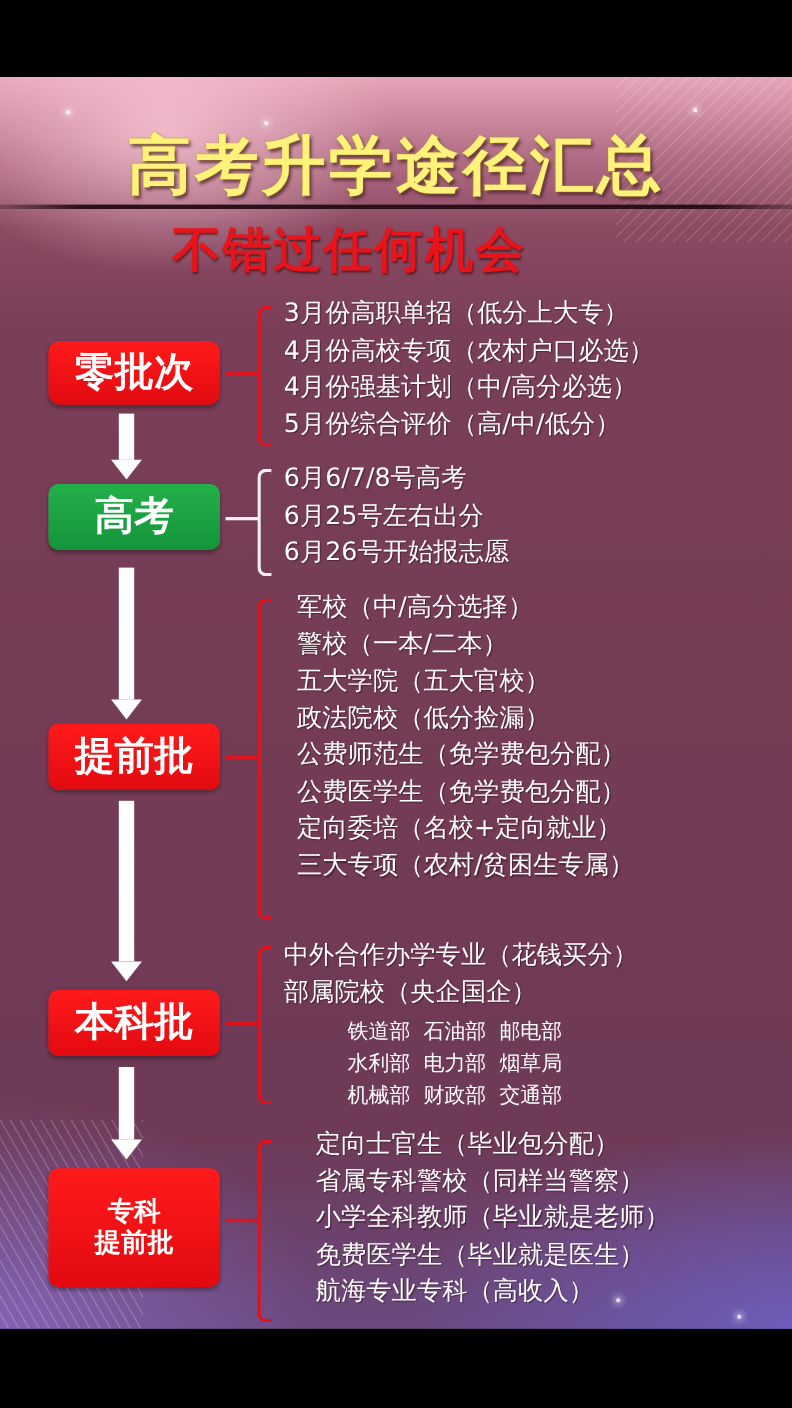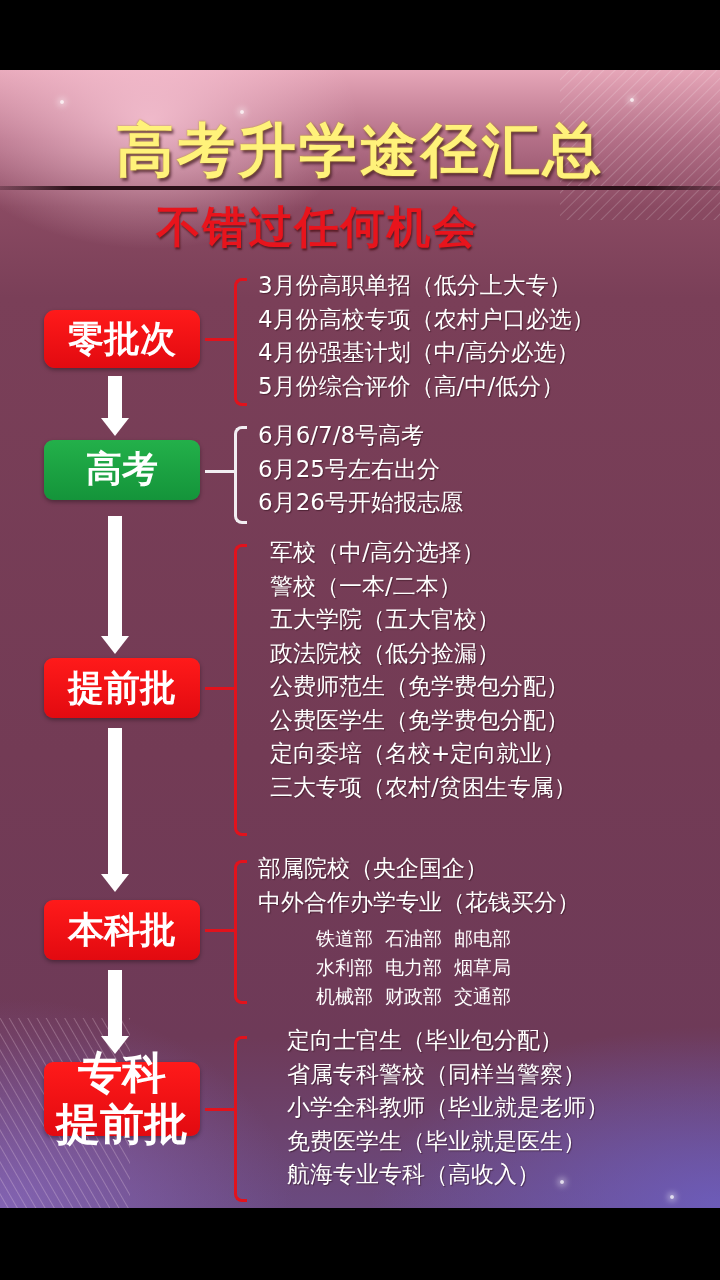--- a/index.html
+++ b/index.html
@@ -23,21 +23,21 @@
   .rule { position:absolute; left:0; width:720px; top:116px; height:4px;
     background:linear-gradient(90deg, rgba(40,15,25,0.3), #2a1018 10%, #2a1018 90%, rgba(40,15,25,0.3)); }
   .subtitle { position:absolute; left:0; width:635px; top:128px; text-align:center;
     font-family:"DejaVu Serif","Liberation Serif",serif; font-weight:bold; font-size:44px; letter-spacing:2px;
     color:#e8141c; text-shadow:1px 2px 2px rgba(60,0,0,0.6); }
 
   .box { position:absolute; left:44px; width:156px; border-radius:9px; color:#fff; text-align:center;
     font-weight:bold; font-size:36px; display:flex; align-items:center; justify-content:center; flex-direction:column;
     box-shadow:0 2px 4px rgba(0,0,0,0.35); line-height:1.15; }
   .red { background:linear-gradient(180deg,#ff1a1a,#e20a10); }
-  .green { background:linear-gradient(180deg,#23b04a,#14943a);font-family:Liberation Serif, serif; }
+  .green { background:linear-gradient(180deg,#23b04a,#14943a); }
 
   .arrow { position:absolute; left:108px; width:14px; }
   .arrow .shaft { position:absolute; left:0; top:0; width:14px; background:#fff; }
   .arrow .head { position:absolute; left:-7px; width:0; height:0; border-left:14px solid transparent;
     border-right:14px solid transparent; border-top:18px solid #fff; }
 
   .brace { position:absolute; left:234px; width:10px; border:3px solid #e2121c; border-right:none; border-radius:8px 0 0 8px; }
   .brace.white { border-color:#f2eef2; }
   .stub { position:absolute; left:205px; width:30px; height:3px; background:#e2121c; }
   .stub.white { background:#f2eef2; }
@@ -120,35 +120,35 @@
     <div class="shaft" style="height:146px;"></div>
       <div class="head" style="top:146px;"></div>
   </div>
 
   <div class="box red" style="top:830px;height:60px;">
     <span>本科批</span>
   </div>
   <div class="stub" style="top:859px;"></div>
   <div class="brace" style="top:790px;height:138px;"></div>
   <ul class="list" style="top:782px;">
+    <li>中外合作办学专业（花钱买分）</li>
     <li>部属院校（央企国企）</li>
-    <li>中外合作办学专业（花钱买分）</li>
   </ul>
   <ul class="sub" style="top:854px;">
     <li><span>铁道部</span><span>石油部</span><span>邮电部</span></li>
     <li><span>水利部</span><span>电力部</span><span>烟草局</span></li>
     <li><span>机械部</span><span>财政部</span><span>交通部</span></li>
   </ul>
 
   <div class="arrow" style="top:900px;height:84px;">
     <div class="shaft" style="height:66px;"></div>
       <div class="head" style="top:66px;"></div>
   </div>
 
-  <div class="box red" style="top:992px;height:74px;font-size:44px;align-items:center;">
+  <div class="box red" style="top:992px;height:108px;font-size:24px;align-items:center;">
     <span>专科</span>
     <span>提前批</span>
   </div>
   <div class="stub" style="top:1038px;"></div>
   <div class="brace" style="top:966px;height:160px;"></div>
   <ul class="list" style="top:954px;left:256px;margin-left:31px;">
     <li>定向士官生（毕业包分配）</li>
     <li>省属专科警校（同样当警察）</li>
     <li>小学全科教师（毕业就是老师）</li>
     <li>免费医学生（毕业就是医生）</li>

